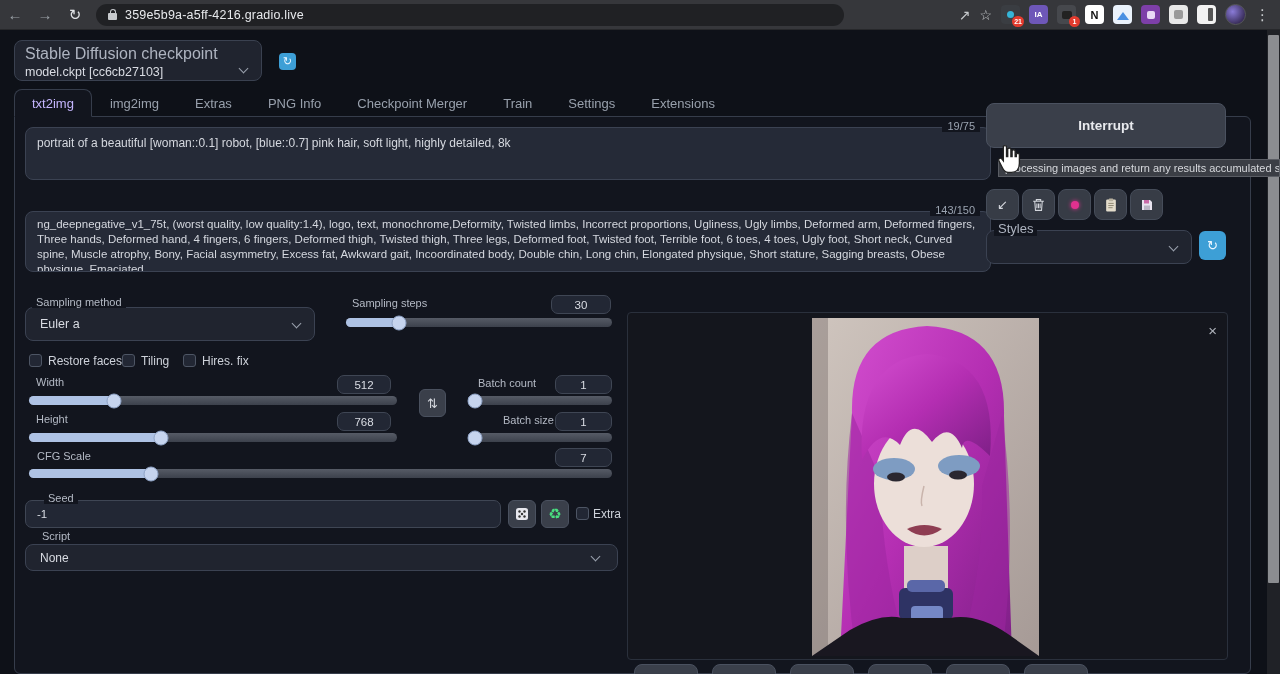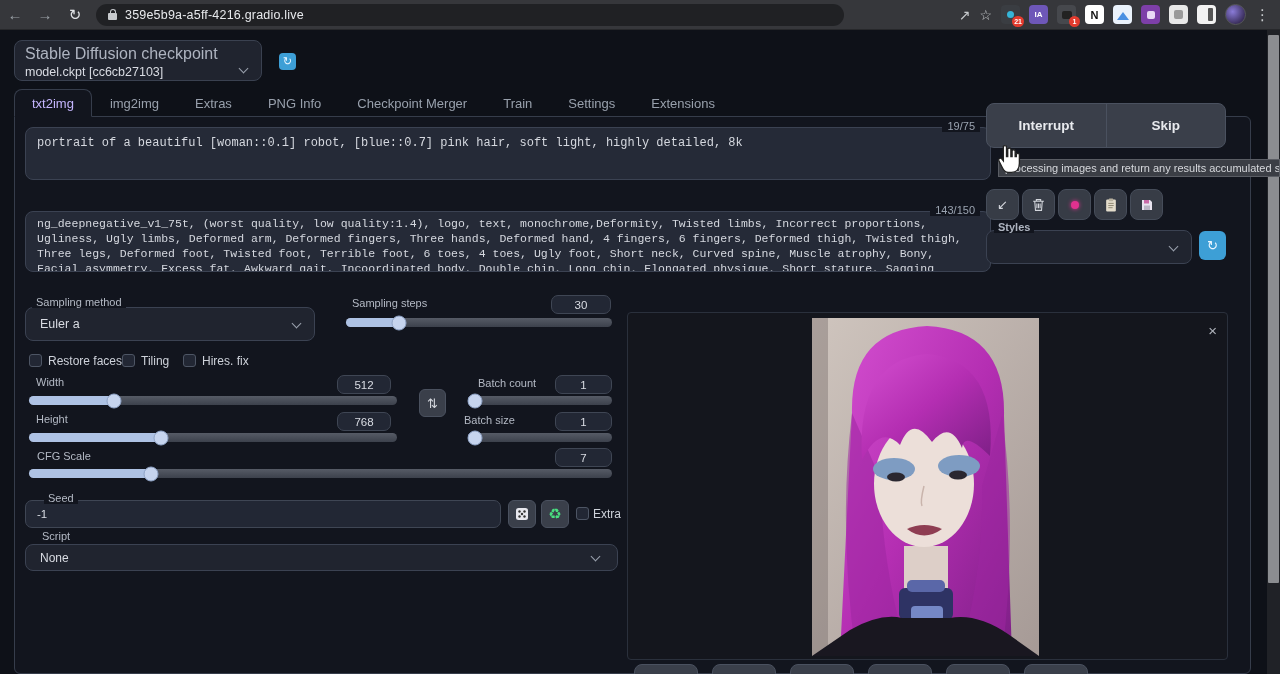--- a/index.html
+++ b/index.html
@@ -32,34 +32,34 @@
   .blue-btn { position:absolute; background:#3d9fd6; color:#eaf6ff; border-radius:4px; display:flex; align-items:center; justify-content:center; font-size:11px; }
 
   .tabs { position:absolute; left:14px; top:59px; display:flex; height:28px; z-index:3; }
   .tab { padding:0 17px; display:flex; align-items:center; font-size:13px; color:#98a0ac; border:1px solid transparent; border-radius:8px 8px 0 0; }
   .tab.active { background:#12151e; border-color:#363d4b; border-bottom-color:#12151e; color:#c4b5fd; }
 
   .content-panel { position:absolute; left:14px; top:86px; width:1237px; height:558px; background:#12151e; border:1px solid #363d4b; border-radius:0 6px 6px 6px; }
 
   
   .ta-wrap { position:absolute; background:#252a37; border:1px solid #3b4252; border-radius:8px; }
-  .ta-wrap textarea { width:100%; height:100%; background:transparent; border:none; resize:none; color:#d5d8df; font-family:Liberation Mono, monospace; padding:8px 11px; outline:none; }
+  .ta-wrap textarea { width:100%; height:100%; background:transparent; border:none; resize:none; color:#d5d8df; font-family:Liberation Sans, sans-serif; padding:8px 11px; outline:none; }
   .ta-counter { position:absolute; top:-8px; right:10px; background:#12151e; color:#9aa3b0; font-size:11px; padding:0 5px; }
 
   
   .gen-split { position:absolute; left:986px; top:73px; width:240px; height:45px; background:#3a3f4a; border:1px solid #4a515f; border-radius:8px; display:flex; overflow:hidden; }
   .gen-split .half { flex:1; display:flex; align-items:center; justify-content:center; color:#e8eaee; font-size:13.5px; font-weight:600; }
   .gen-split .half + .half { border-left:1px solid #4a515f; }
   .tooltip { position:absolute; left:998px; top:129px; width:282px; height:18px; background:#3b3e45; border:1px solid #5a5d64; color:#d6d8dc; font-size:11px; line-height:16px; padding:0 6px; white-space:nowrap; overflow:hidden; z-index:6; }
   .cursor { position:absolute; left:992px; top:112px; z-index:7; }
 
   .tool-row { position:absolute; left:986px; top:159px; display:flex; gap:3px; }
   .tool-btn { width:33px; height:31px; background:#373c46; border:1px solid #454c59; border-radius:8px; display:flex; align-items:center; justify-content:center; color:#d3d6dc; font-size:13px; }
   .styles-block { position:absolute; left:986px; top:200px; width:206px; height:34px; background:#20242f; border:1px solid #3b4252; border-radius:8px; }
-  .styles-label { position:absolute; left:994px; top:191px; background:#12151e; padding:0 4px; font-size:11px; color:#aeb4c0; z-index:2;font-weight:bold; }
+  .styles-label { position:absolute; left:994px; top:191px; background:#12151e; padding:0 4px; font-size:13px; color:#aeb4c0; z-index:2; }
 
   
   .fld-label { position:absolute; font-size:11px; color:#b4bac5; }
   .num-input { position:absolute; background:#222734; border:1px solid #3f4654; border-radius:7px; color:#d9dce3; font-size:11.5px; display:flex; align-items:center; justify-content:center; }
   .dd-box { position:absolute; background:#20242f; border:1px solid #3b4252; border-radius:8px; color:#d9dce3; font-size:12.5px; display:flex; align-items:center; padding:0 14px; }
   .slider { position:absolute; height:9px; border-radius:5px; background:linear-gradient(#565b66,#3c414c); }
   .slider .fill { position:absolute; left:0; top:0; height:100%; border-radius:5px; background:#aec2e4; }
   .slider .handle { position:absolute; top:50%; width:15px; height:15px; border-radius:50%; background:#c6d4ee; border:1px solid #8fa3c6; transform:translate(-50%,-50%); }
   .cb { position:absolute; width:13px; height:13px; background:#222734; border:1px solid #4d5564; border-radius:3px; }
   .cb-label { position:absolute; font-size:12px; color:#ced2da; }
@@ -148,21 +148,20 @@
       <span class="ta-counter">19/75</span>
     </div>
 
     <div class="ta-wrap" style="left:25px; top:181px; width:966px; height:61px;">
       <textarea style="font-size: 11.5px; line-height: 1.3; padding: 5px 11px;">ng_deepnegative_v1_75t, (worst quality, low quality:1.4), logo, text, monochrome,Deformity, Twisted limbs, Incorrect proportions, Ugliness, Ugly limbs, Deformed arm, Deformed fingers, Three hands, Deformed hand, 4 fingers, 6 fingers, Deformed thigh, Twisted thigh, Three legs, Deformed foot, Twisted foot, Terrible foot, 6 toes, 4 toes, Ugly foot, Short neck, Curved spine, Muscle atrophy, Bony, Facial asymmetry, Excess fat, Awkward gait, Incoordinated body, Double chin, Long chin, Elongated physique, Short stature, Sagging breasts, Obese physique, Emaciated,</textarea>
       <span class="ta-counter">143/150</span>
     </div>
 
     <div class="gen-split">
       <div class="half">Interrupt</div>
-      <div class="half">Skip</div>
     </div>
     <div class="tooltip">processing images and return any results accumulated so far.</div>
     <div class="cursor">
       <svg width="30" height="34" viewBox="0 0 24 28">
         <path d="M9 4c0-1.4 2.6-1.4 2.6 0v8h1v-6c0-1.4 2.6-1.4 2.6 0v6h1v-4.6c0-1.4 2.5-1.4 2.5 0V12h1v-1.6c0-1.4 2.5-1.4 2.5 0v7.1c0 4.6-2.6 7.5-6.5 7.5h-2.6c-2.4 0-3.7-1.3-4.8-3.6l-3-6c-.8-1.5 1.2-2.9 2.4-1.6L9 15.5Z" fill="#fff" stroke="#222" stroke-width="1.1"></path>
       </svg>
     </div>
 
     <div class="tool-row">
       <div class="tool-btn">↙</div>
@@ -233,21 +232,21 @@
 
     <div class="sq-btn" style="left:419px; top:359px; width:27px; height:28px; font-size:13px;">⇅</div>
 
     <span class="fld-label" style="left:478px; top:347px;">Batch count</span>
     <div class="num-input" style="left:555px; top:345px; width:57px; height:19px;">1</div>
     <div class="slider" style="left:468px; top:366px; width:144px;">
       <div class="fill" style="width: 5%;"></div>
       <div class="handle" style="left: 5%;"></div>
     </div>
 
-    <span class="fld-label" style="left:464px; top:384px;">Batch size</span>
+    <span class="fld-label" style="left:503px; top:384px;">Batch size</span>
     <div class="num-input" style="left:555px; top:382px; width:57px; height:19px;">1</div>
     <div class="slider" style="left:468px; top:403px; width:144px;">
       <div class="fill" style="width: 5%;"></div>
       <div class="handle" style="left: 5%;"></div>
     </div>
 
     <span class="fld-label" style="left:37px; top:420px;">CFG Scale</span>
     <div class="num-input" style="left:555px; top:418px; width:57px; height:19px;">7</div>
     <div class="slider" style="left:29px; top:439px; width:583px;">
       <div class="fill" style="width: 21%;"></div>

